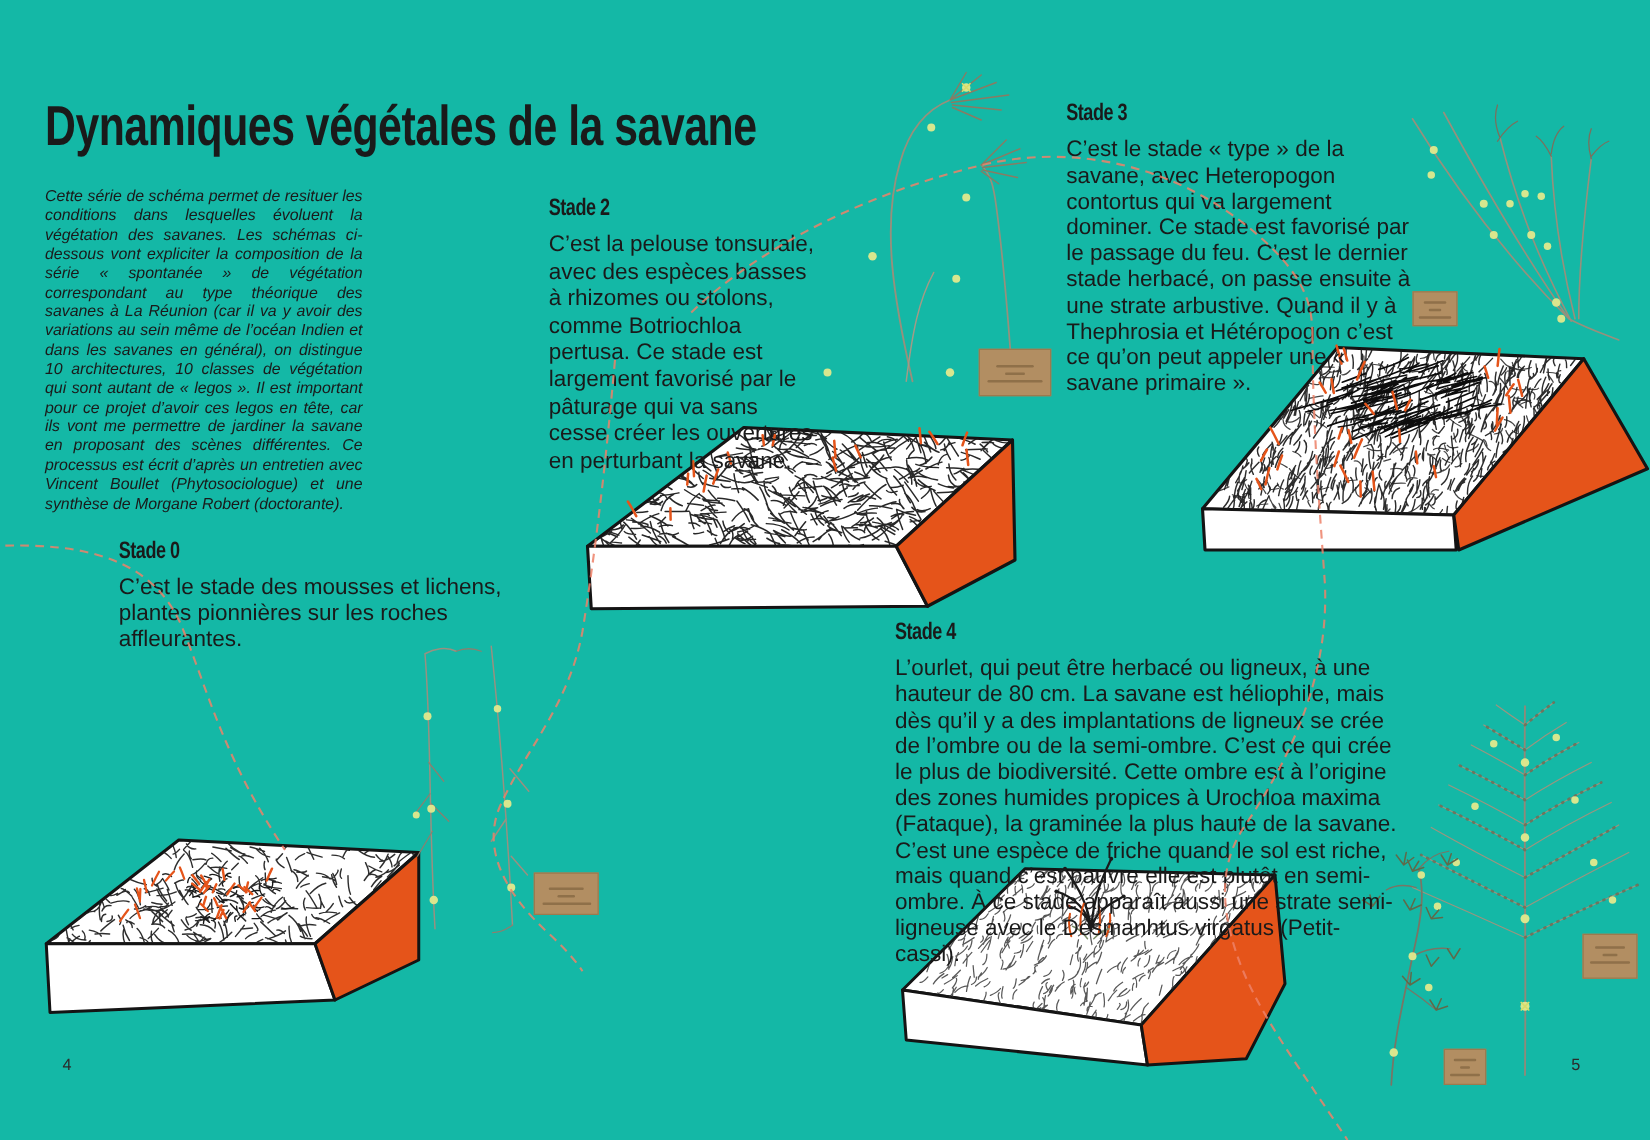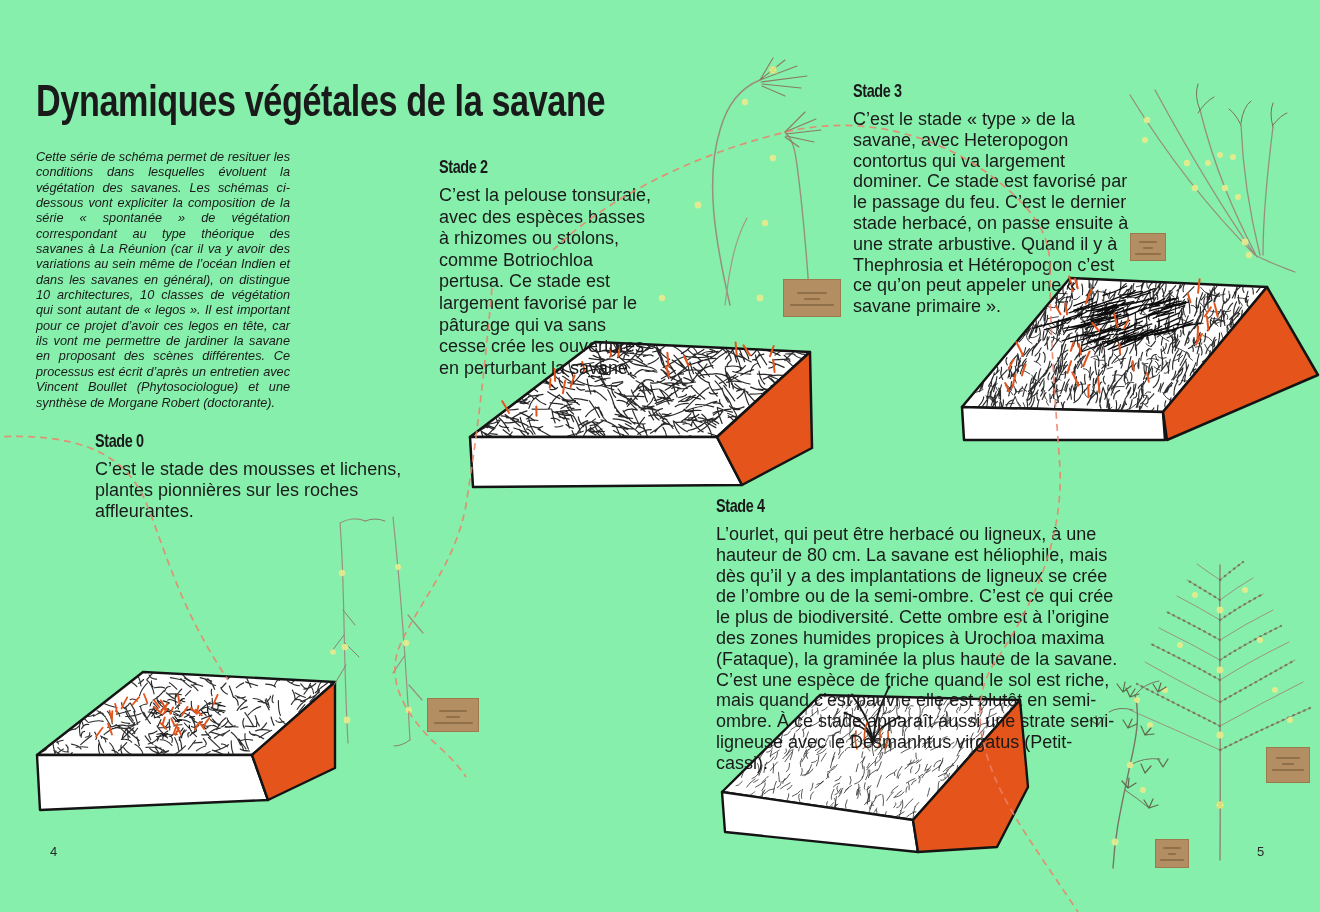--- a/index.html
+++ b/index.html
@@ -1,16 +1,16 @@
 <!DOCTYPE html>
 <html><head>
 <meta charset="utf-8">
 <style>
   html,body{margin:0;padding:0;background:#e9e9e9;}
-  #page{position:relative;width:1320px;height:912px;background:#86efac;overflow:hidden;
+  #page{position:relative;width:1320px;height:912px;background:#14b8a6;overflow:hidden;
         font-family:"Liberation Sans", sans-serif;color:#1a1a1a;}
   .abs{position:absolute;}
   .cond{display:inline-block;transform:scaleX(.76);transform-origin:left center;
         font-weight:700;letter-spacing:-.5px;white-space:nowrap;}
   h1{margin:0;font-size:45px;line-height:1;}
   h3{margin:0 0 7px 0;font-size:19px;}
   .stage p{margin:0;font-size:18px;line-height:20.8px;}
   #intro{font-style:italic;text-align:justify;font-size:12.7px;line-height:15.35px;margin:0;}
   .pageno{font-size:13px;color:#2b2b2b;}
   .kraft{position:absolute;background:#b28e62;border:1px solid #9c7a4e;box-sizing:border-box;z-index:2;}
@@ -32,21 +32,21 @@
   <p id="intro" class="abs txt" style="left:36px;top:150px;width:254px;">Cette série de schéma permet de resituer les conditions dans lesquelles évoluent la végétation des savanes. Les schémas ci-dessous vont expliciter la composition de la série « spontanée » de végétation correspondant au type théorique des savanes à La Réunion (car il va y avoir des variations au sein même de l’océan Indien et dans les savanes en général), on distingue 10 architectures, 10 classes de végétation qui sont autant de « legos ». Il est important pour ce projet d’avoir ces legos en tête, car ils vont me permettre de jardiner la savane en proposant des scènes différentes. Ce processus est écrit d’après un entretien avec Vincent Boullet (Phytosociologue) et une synthèse de Morgane Robert (doctorante).</p>
 
   <section class="stage abs txt" style="left:95px;top:430px;width:330px;">
     <h3><span class="cond">Stade 0</span></h3>
     <p>C’est le stade des mousses et lichens, plantes pionnières sur les roches affleurantes.</p>
   </section>
 
 
   <section class="stage abs txt" style="left:405px;top:156px;width:218px;margin-left:34px;">
     <h3><span class="cond">Stade 2</span></h3>
-    <p style="line-height:21.6px;">C’est la pelouse tonsurale, avec des espèces basses à rhizomes ou stolons, comme Botriochloa pertusa. Ce stade est largement favorisé par le pâturage qui va sans cesse crée les ouvertures en perturbant la savane.</p>
+    <p style="line-height:21.6px;">C’est la pelouse tonsurale, avec des espèces basses à rhizomes ou stolons, comme Botriochloa pertusa. Ce stade est largement favorisé par le pâturage qui va sans cesse créer les ouvertures en perturbant la savane.</p>
   </section>
 
   <section class="stage abs txt" style="left:853px;top:64px;width:284px;margin-top:16px;">
     <h3><span class="cond">Stade 3</span></h3>
     <p>C’est le stade « type » de la savane, avec Heteropogon contortus qui va largement dominer. Ce stade est favorisé par le passage du feu. C’est le dernier stade herbacé, on passe ensuite à une strate arbustive. Quand il y à Thephrosia et Hétéropogon c’est ce qu’on peut appeler une « savane primaire ».</p>
   </section>
 
   <section class="stage abs txt" style="left:716px;top:495px;width:412px;">
     <h3><span class="cond">Stade 4</span></h3>
     <p>L’ourlet, qui peut être herbacé ou ligneux, à une hauteur de 80 cm. La savane est héliophile, mais dès qu’il y a des implantations de ligneux se crée de l’ombre ou de la semi-ombre. C’est ce qui crée le plus de biodiversité. Cette ombre est à l’origine des zones humides propices à Urochloa maxima (Fataque), la graminée la plus haute de la savane. C’est une espèce de friche quand le sol est riche, mais quand c’est pauvre elle est plutôt en semi-ombre. À ce stade apparaît aussi une strate semi-ligneuse avec le Desmanhtus virgatus (Petit- cassi).</p>

